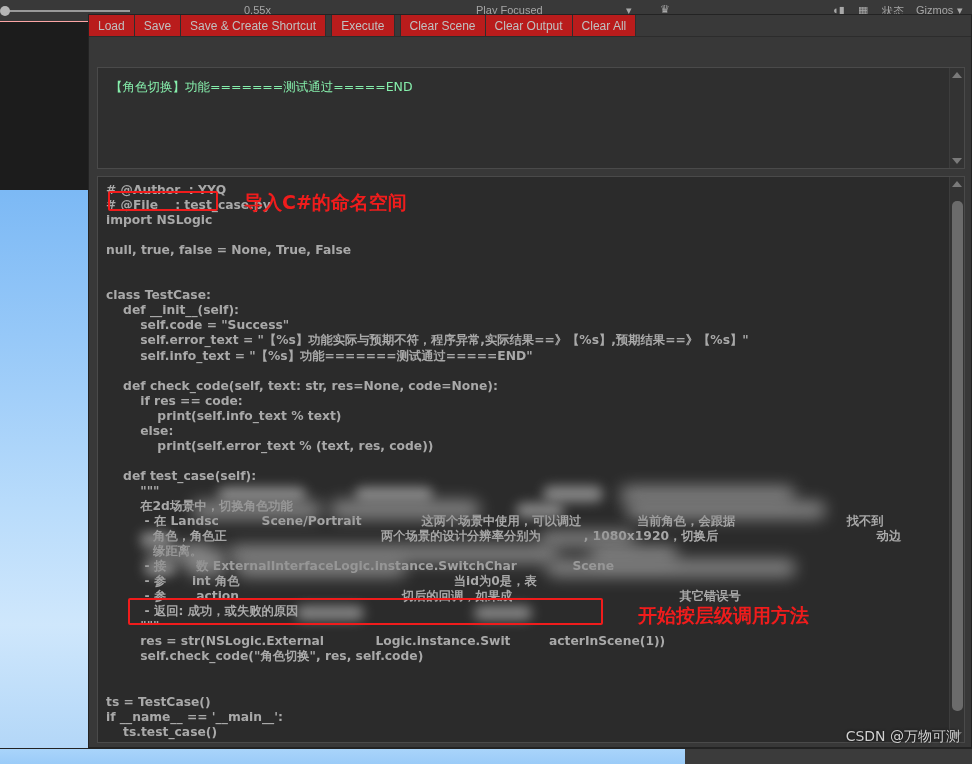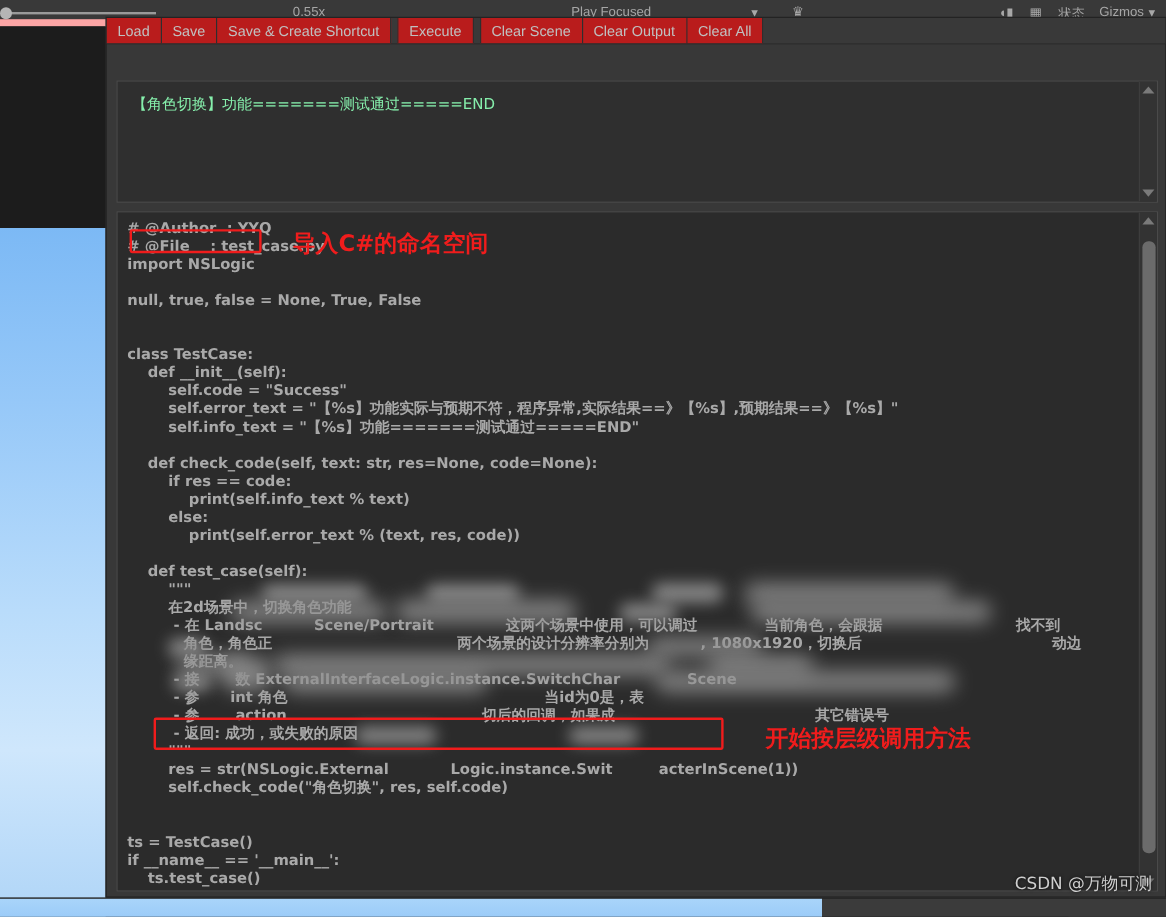--- a/index.html
+++ b/index.html
@@ -8,21 +8,21 @@
     overflow: hidden;
     background: #2b2b2b;
     font-family: "Liberation Sans", "DejaVu Sans", sans-serif;
   }
 
   #root { position: relative; width: 972px; height: 764px; background: #1d1d1d; }
 
   
   .unity-toolbar {
     position: absolute; left: 0; top: 0; width: 972px; height: 22px;
-    background: #393939; border-bottom: 6px solid #fca5a5;
+    background: #393939; border-bottom: 1px solid #fca5a5;
     display: flex; align-items: center;
   }
   .ut-slider { position: absolute; left: 0; top: 7px; width: 135px; height: 8px; }
   .ut-slider .track { position: absolute; left: 8px; top: 3px; width: 122px; height: 2px; background: #9a9a9a; }
   .ut-slider .knob { position: absolute; left: 0px; top: -1px; width: 10px; height: 10px; border-radius: 50%; background: #b5b5b5; }
   .ut-label { position: absolute; color: #a6a6a6; font-size: 11px; white-space: nowrap; }
   .ut-icon { position: absolute; color: #a8a8a8; font-size: 11px; }
 
   .unity-left-panel {
     position: absolute; left: 0; top: 22px; width: 88px; height: 742px;

